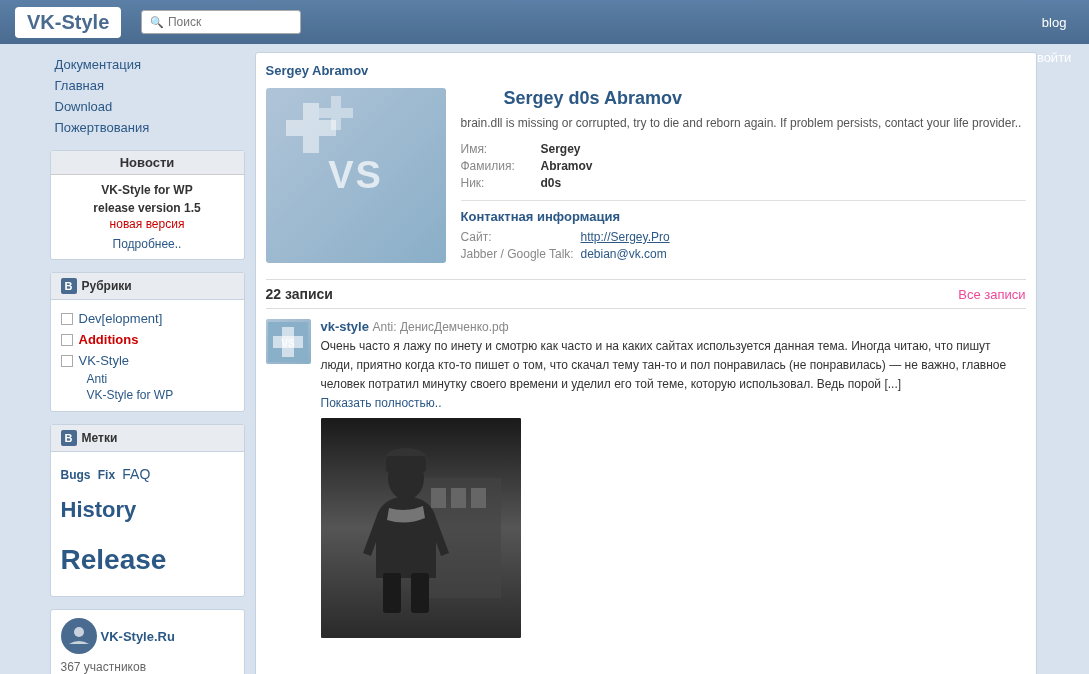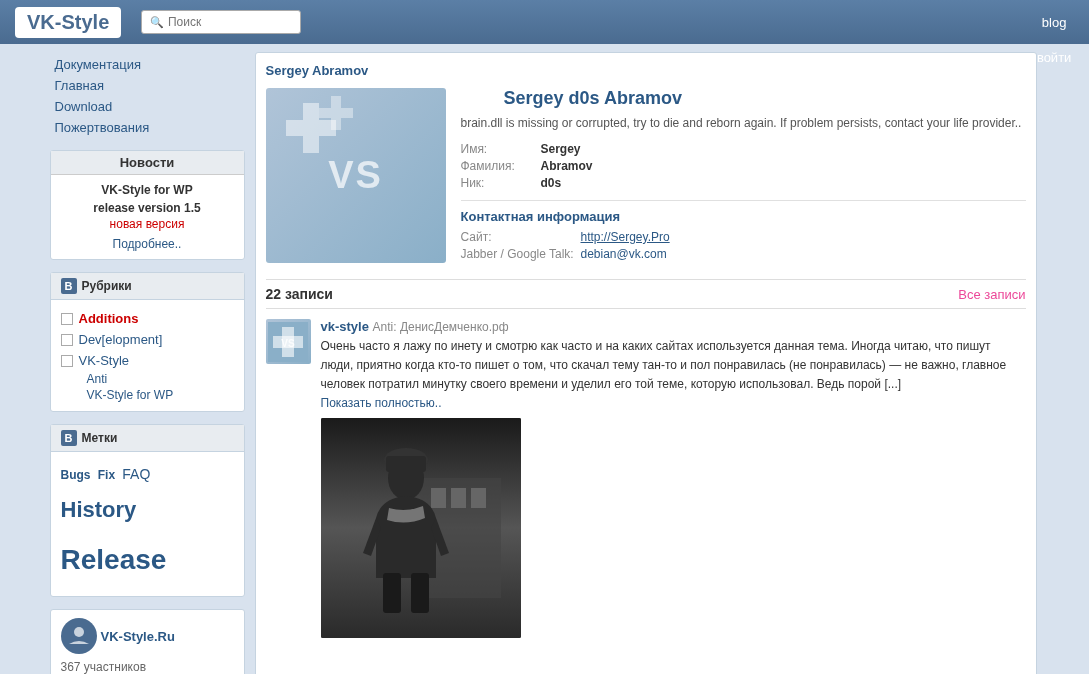--- a/index.html
+++ b/index.html
@@ -453,25 +453,25 @@
     </div>
 
     <div class="sidebar-widget">
       <div class="widget-header">
         <span class="widget-b-icon">В</span>
         <span>Рубрики</span>
       </div>
       <div class="rubrics-list">
         <div class="rubric-item">
           <span class="rubric-icon"></span>
-          <a href="#">Additions</a>
+          <a href="#" class="normal">Dev[elopment]</a>
         </div>
         <div class="rubric-item">
           <span class="rubric-icon"></span>
-          <a href="#" class="normal">Dev[elopment]</a>
+          <a href="#">Additions</a>
         </div>
         <div class="rubric-item">
           <span class="rubric-icon"></span>
           <a href="#" class="normal">VK-Style</a>
         </div>
         <div class="sub-rubric">
           <a href="#">Anti</a>
           <a href="#">VK-Style for WP</a>
         </div>
       </div>

